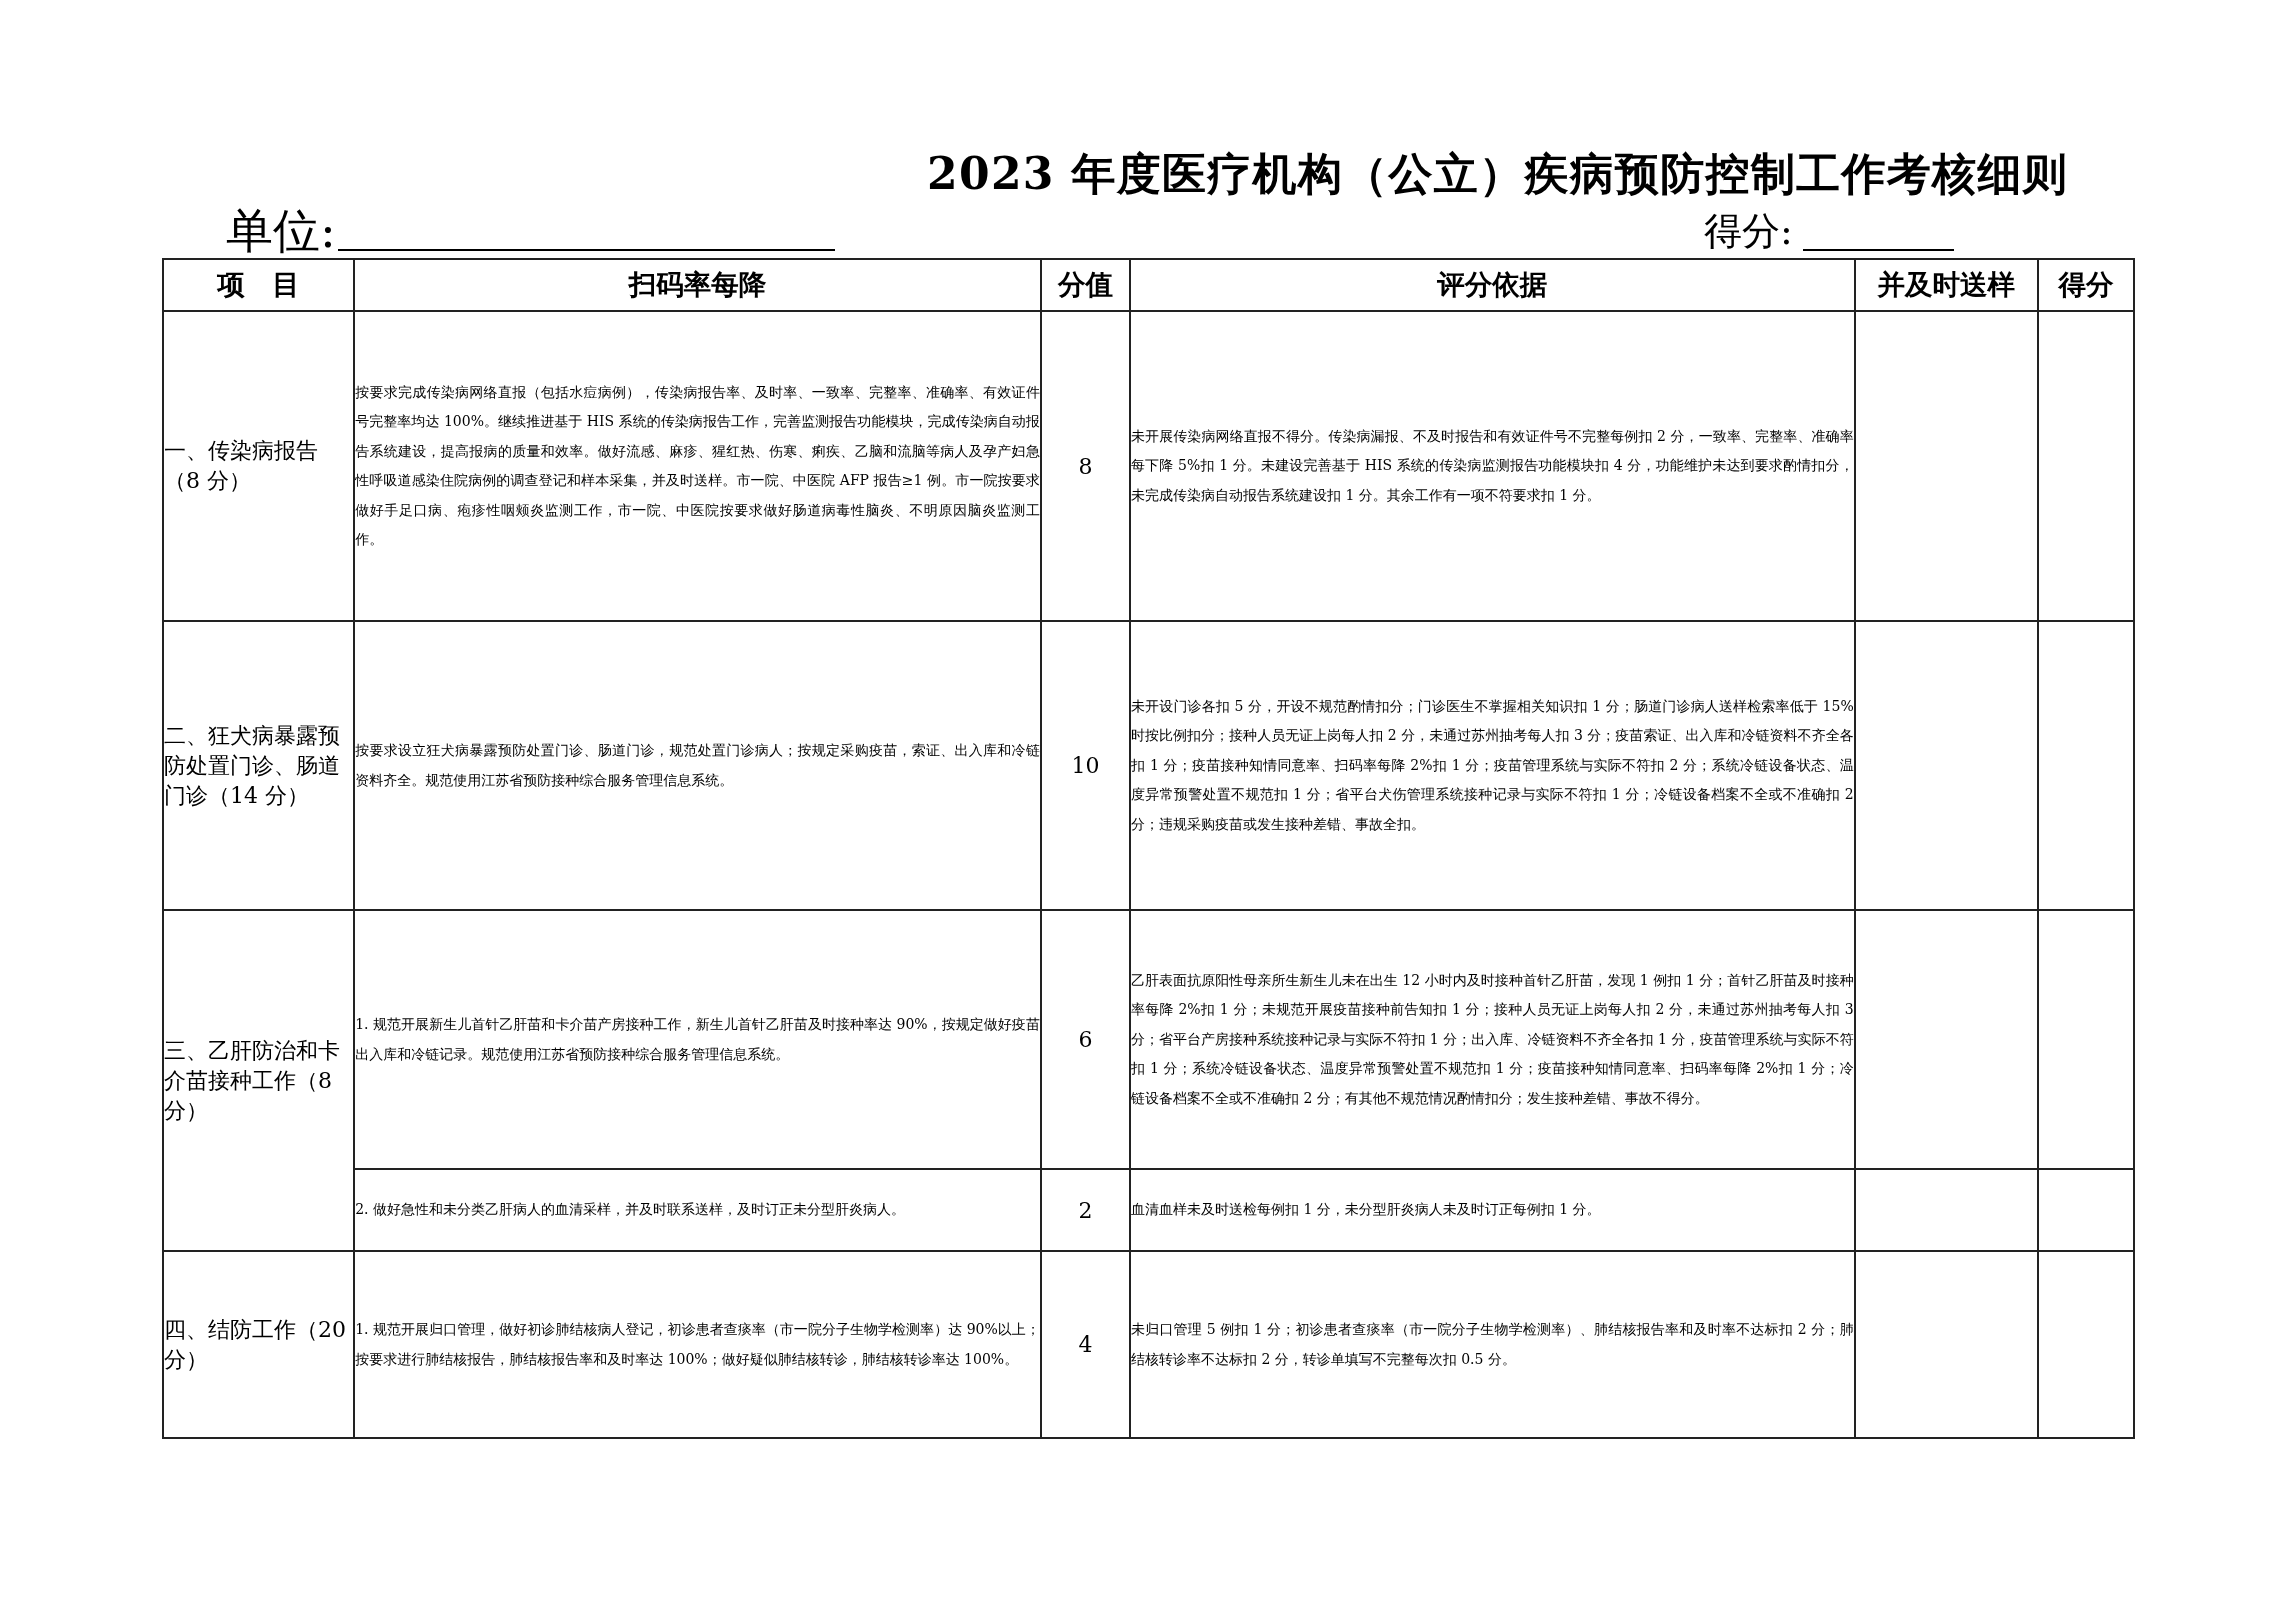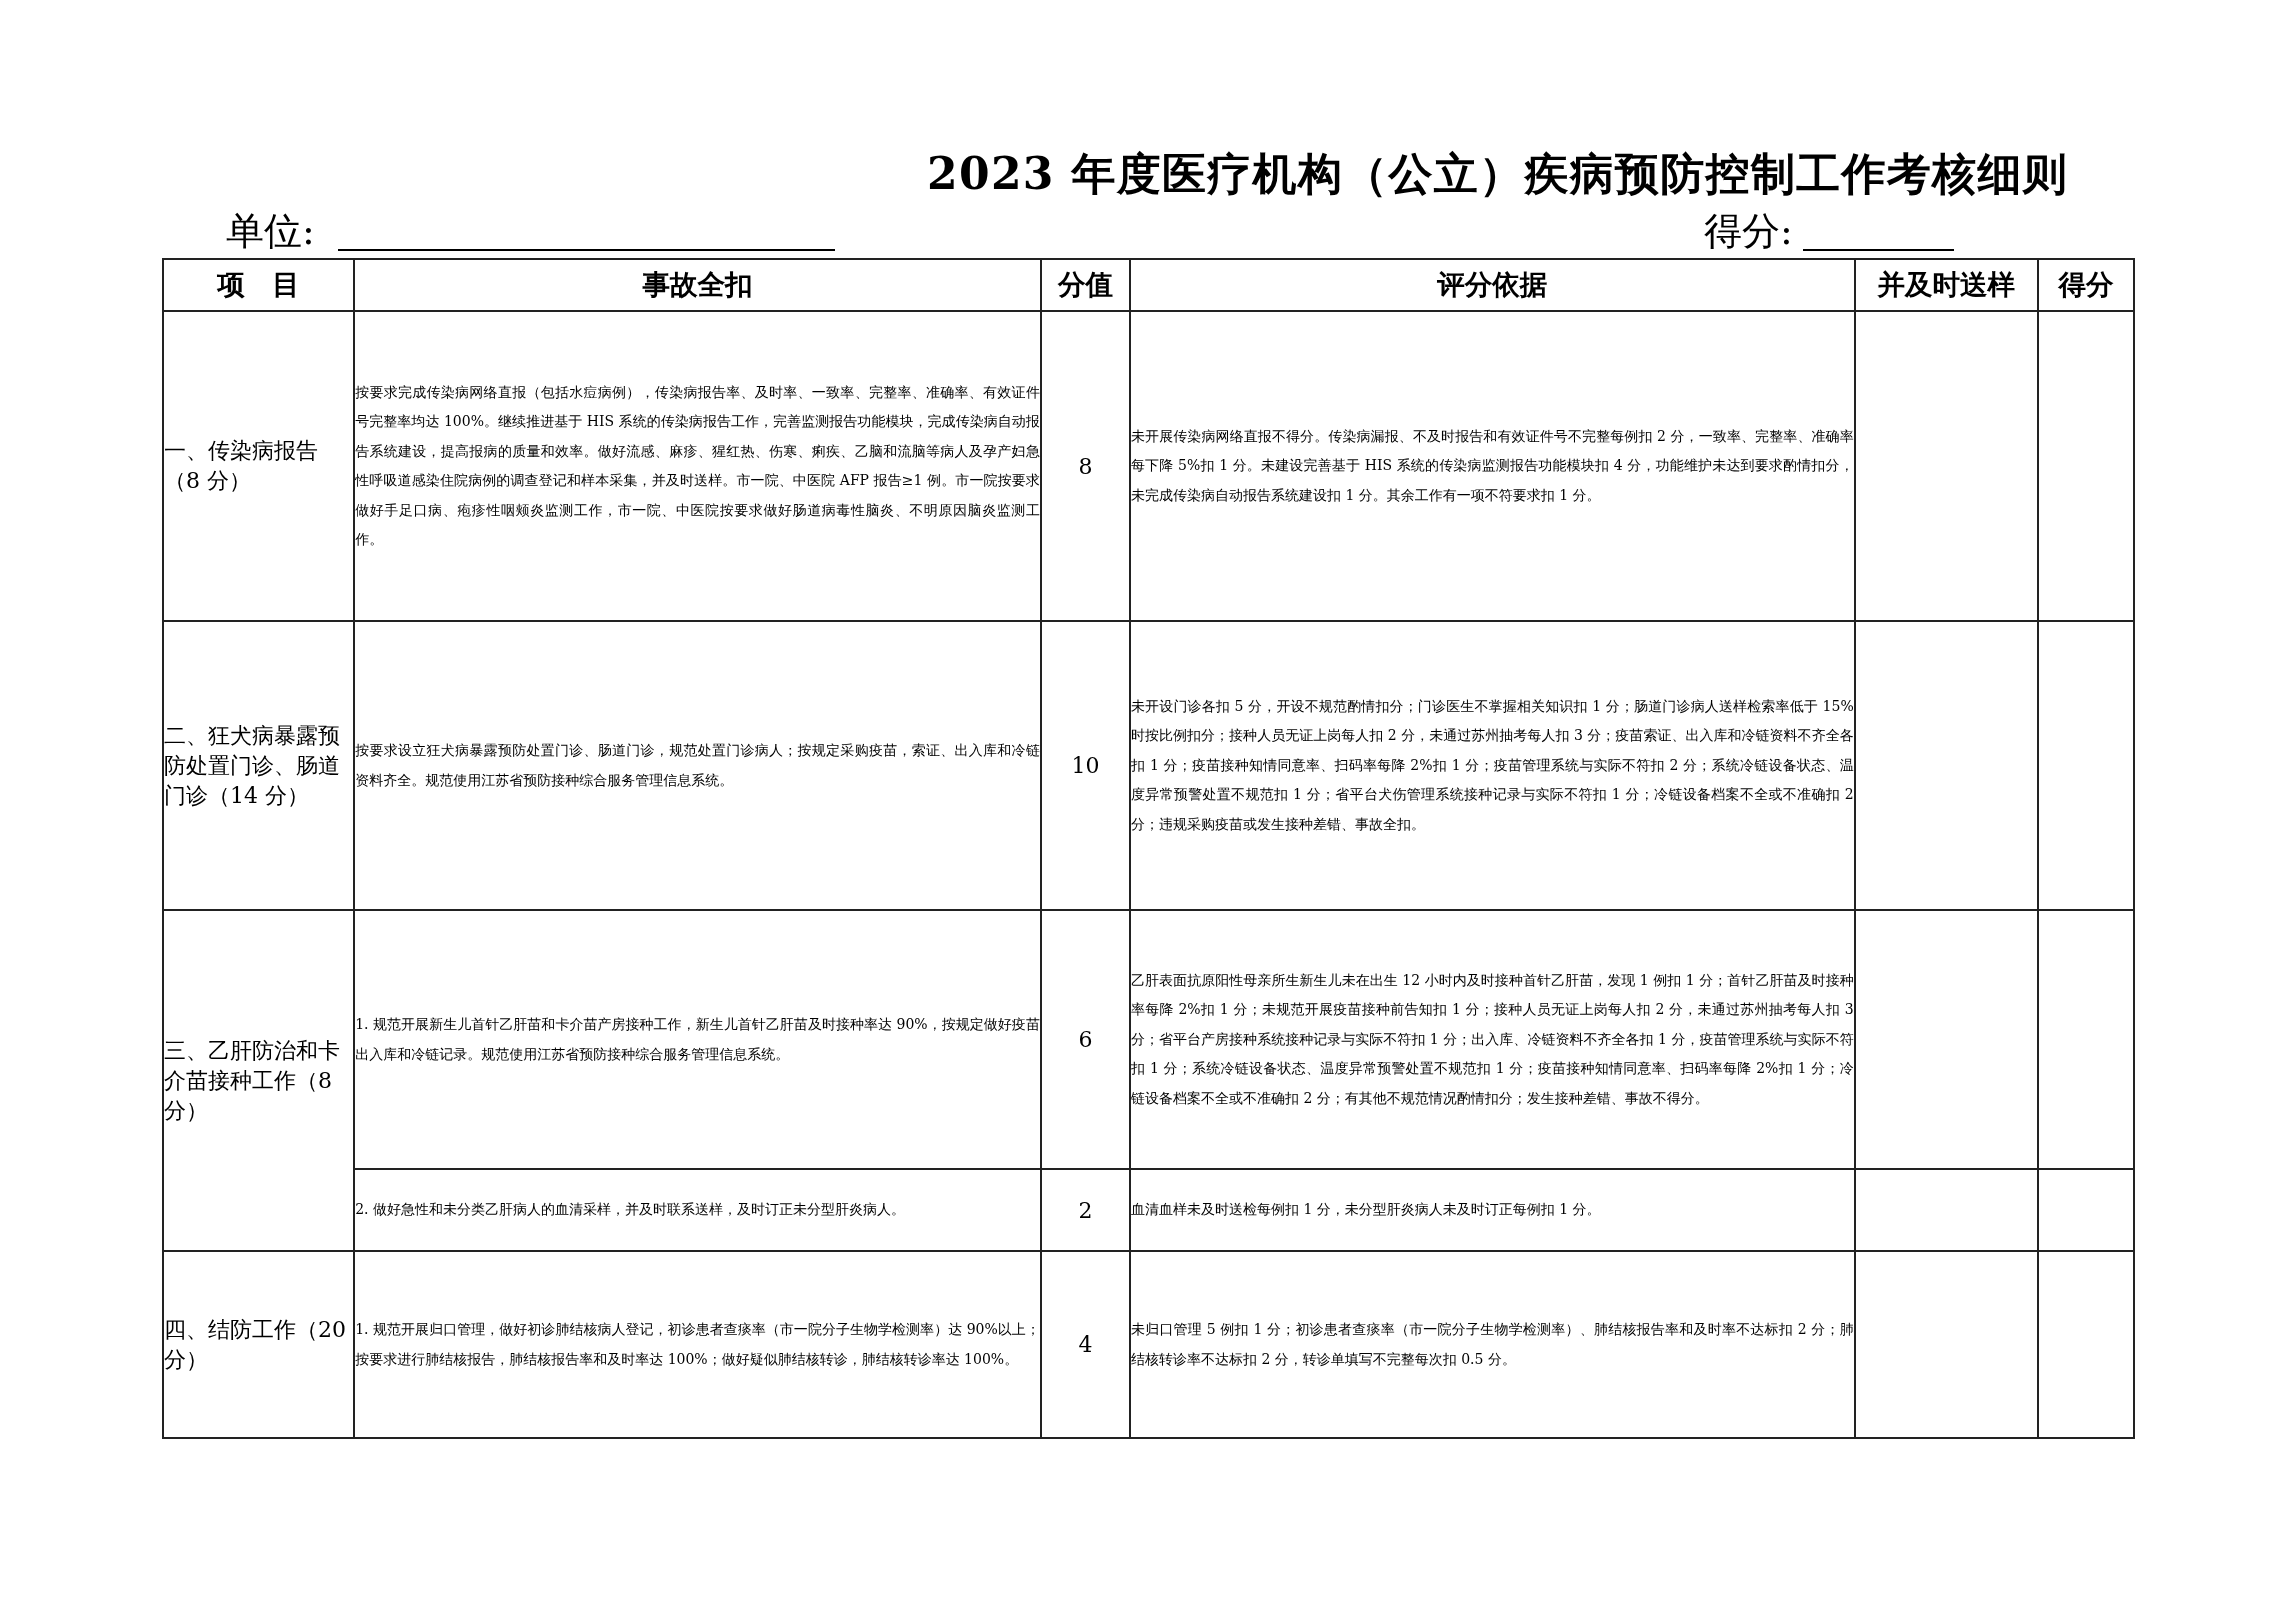--- a/index.html
+++ b/index.html
@@ -6,21 +6,21 @@
   body {
     width: 2295px; height: 1623px; position: relative; overflow: hidden;
     font-family: "DejaVu Serif", "Liberation Serif", serif; color: #000;
   }
   .title {
     position: absolute; left: 0; width: 2068px; top: 134px;
     text-align: right; font-size: 44px; font-weight: bold; letter-spacing: 1.3px;
     line-height: 79px;
   }
   .unit-label {
-    position: absolute; left: 226px; top: 208px; font-size: 38px; line-height: 46px;
+    position: absolute; left: 226px; top: 208px; font-size: 47px; line-height: 46px;
   }
   .unit-line {
     position: absolute; left: 338px; top: 249px; width: 497px; height: 0;
     border-bottom: 2.6px solid #000;
   }
   .score-label {
     position: absolute; left: 1689px; top: 208px; font-size: 38px; line-height: 46px; margin-left: 15px;
   }
   .score-line {
     position: absolute; left: 1803px; top: 249px; width: 151px; height: 0;
@@ -66,21 +66,21 @@
     <col class="c-item">
       <col class="c-content">
       <col class="c-val">
     <col class="c-criteria">
       <col class="c-reason">
       <col class="c-score">
   </colgroup>
   <thead>
     <tr>
       <th>项　目</th>
-      <th>事故全扣</th>
+      <th>扫码率每降</th>
       <th>分值</th>
       <th>评分依据</th>
       <th>并及时送样</th>
       <th>得分</th>
     </tr>
   </thead>
   <tbody>
 
     <tr style="height:310px;">
       <td class="item">一、传染病报告（8 分）</td>

